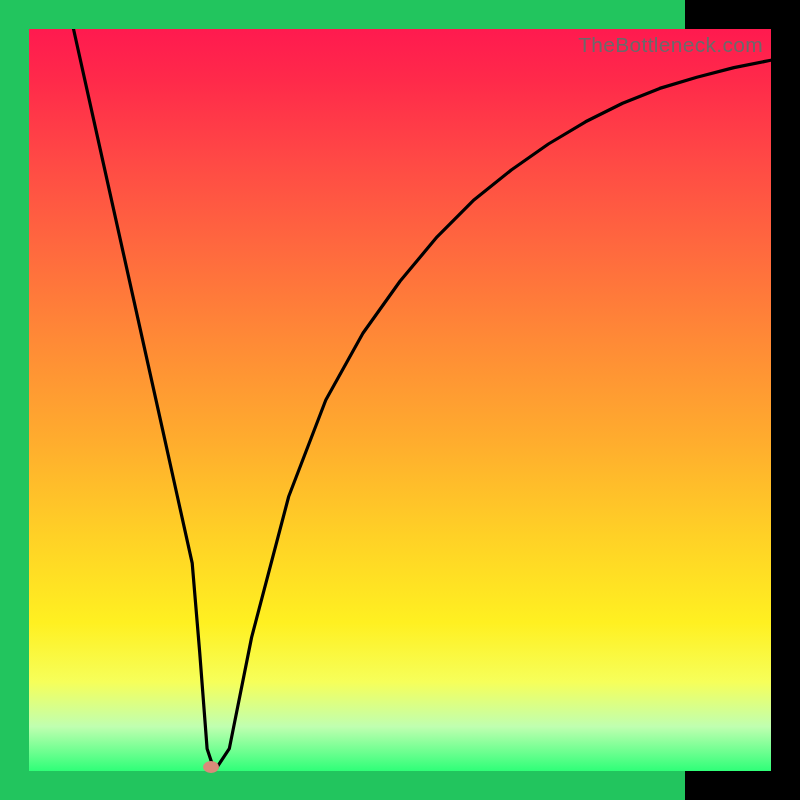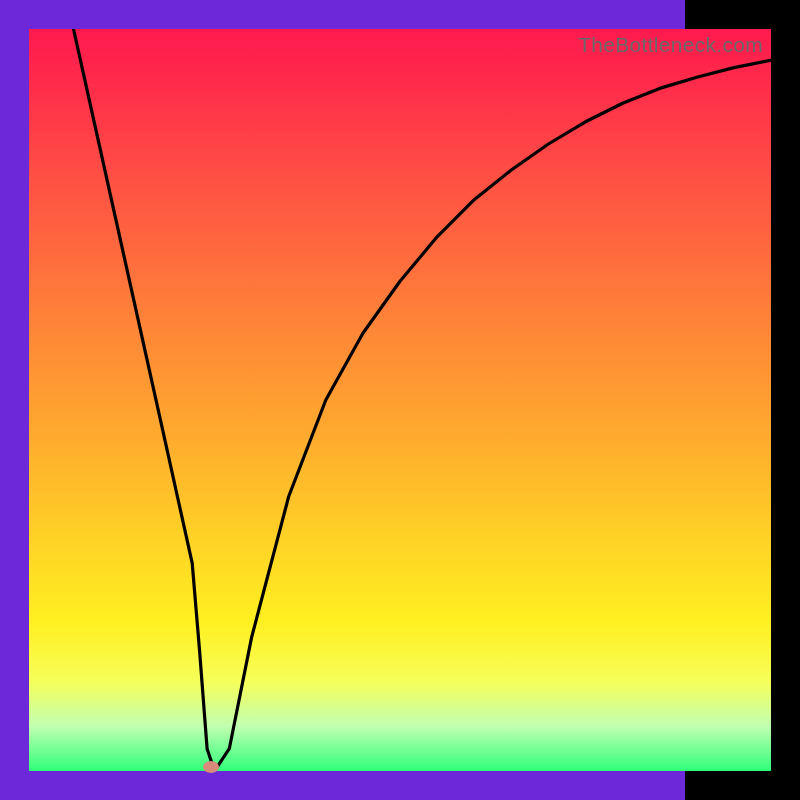--- a/index.html
+++ b/index.html
@@ -8,21 +8,21 @@
     width: 800px;
     height: 800px;
     background: #000;
     overflow: hidden;
     font-family: Arial, Helvetica, sans-serif;
   }
   .frame {
     position: relative;
     width: 685px;
     height: 800px;
-    background: #6d28d9;
+    background: #22c55e;
   }
   .plot-area {
     position: absolute;
     left: 29px;
     top: 29px;
     width: 742px;
     height: 742px;
     
     background: linear-gradient(to bottom,
       #ff1a4f 0%,

